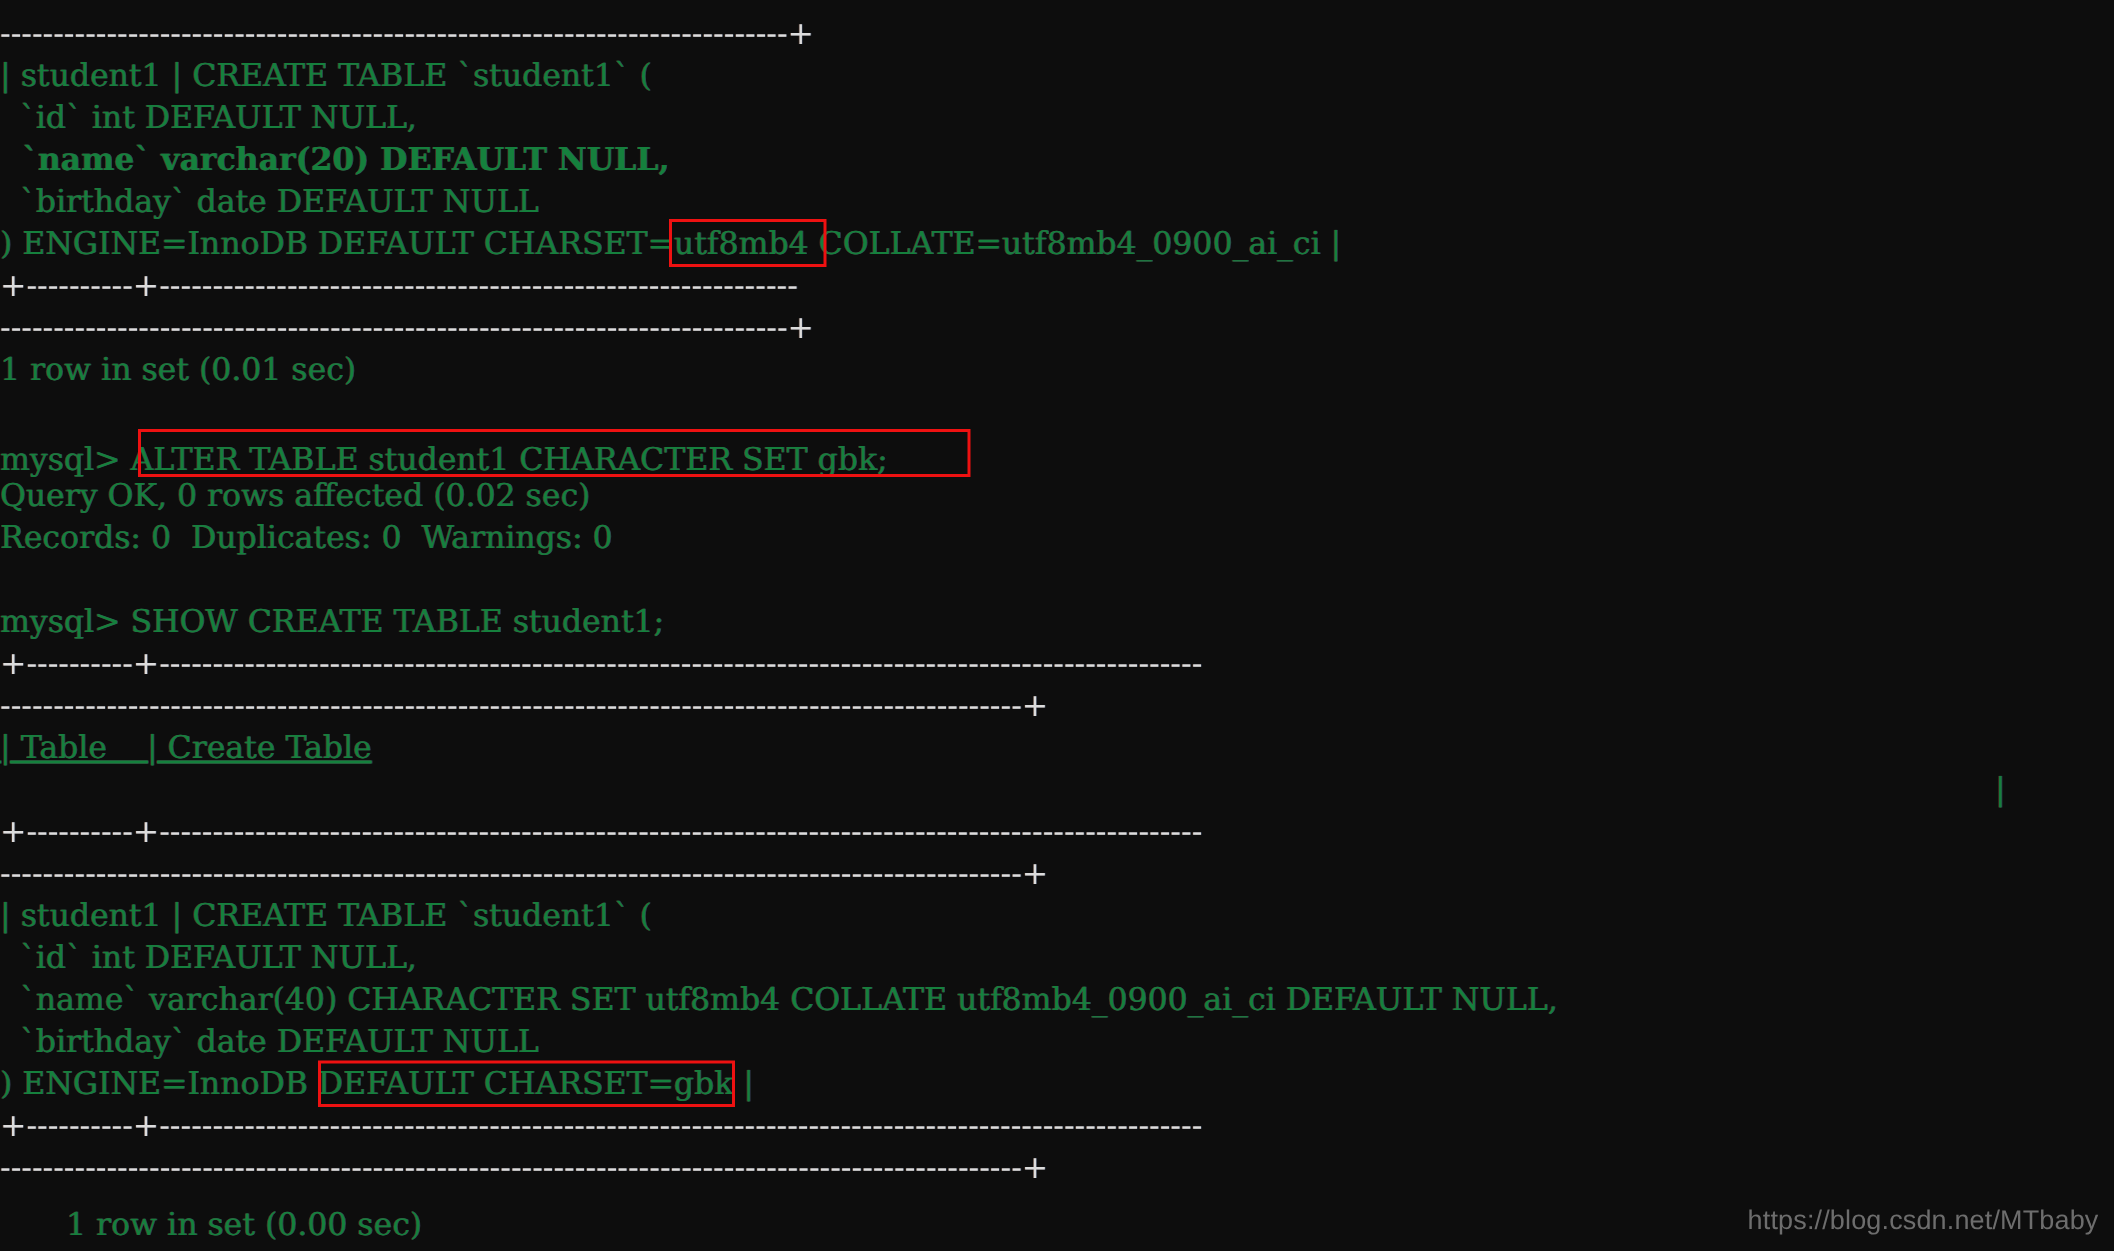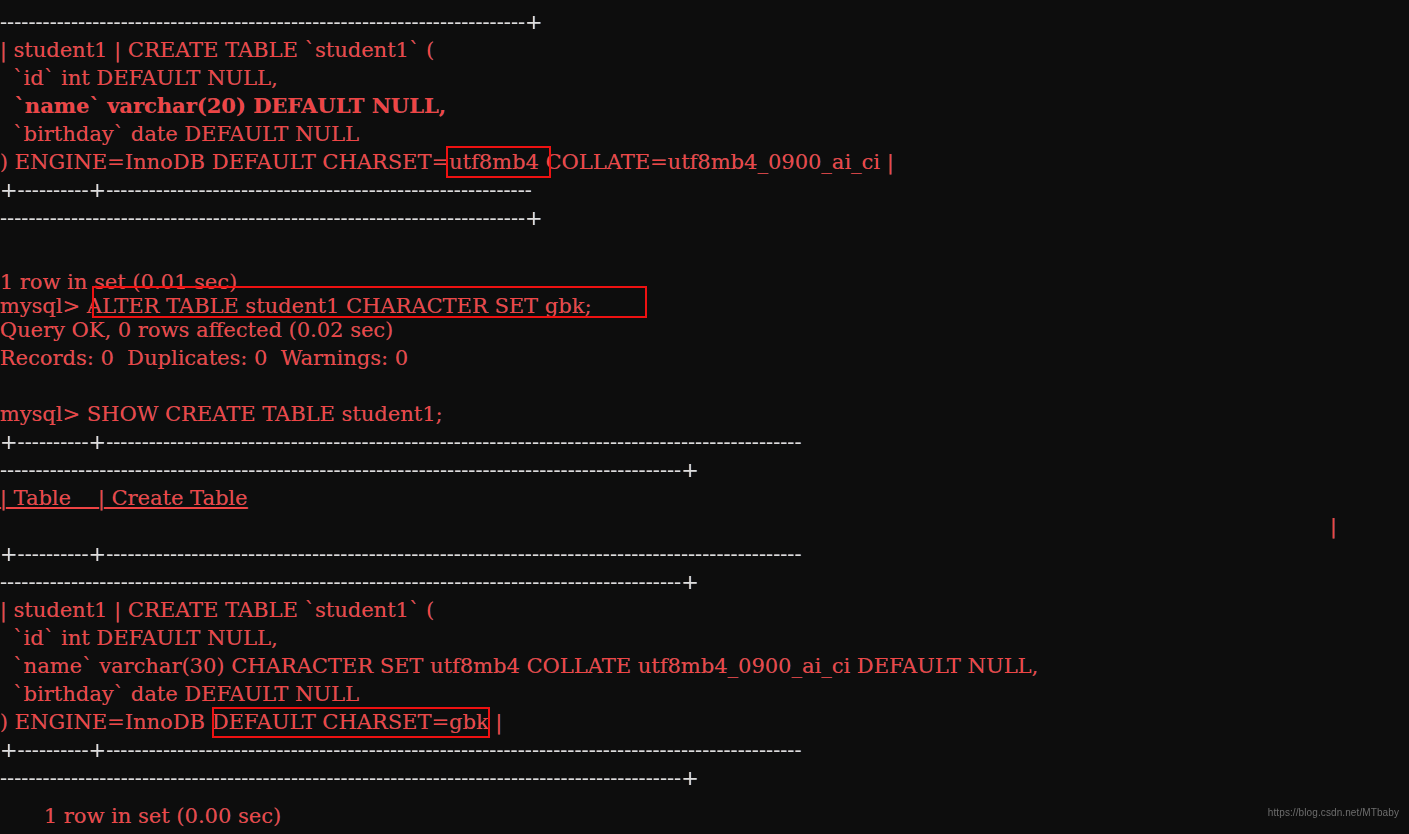--- a/index.html
+++ b/index.html
@@ -26,21 +26,21 @@
     width: 1409px;
     padding: 0;
     margin: 0;
   }
   .line {
     position: absolute;
     left: 0;
     height: 28px;
     white-space: pre;
     letter-spacing: 0;
-    color: #ef4444;
+    color: #15803d;
     font-family: "DejaVu Serif", "Liberation Serif", serif;
     font-size: 21px;
     line-height: 28px;
     text-shadow: 0.5px 0 0 rgba(120,150,200,0.35), -0.5px 0 0 rgba(200,130,90,0.30);
   }
   .rule {
     color: #dcdcdc;
   }
   
   .redbox {
@@ -48,57 +48,57 @@
     border: 2px solid #ee1111;
     box-sizing: border-box;
     pointer-events: none;
     background: transparent;
   }
   #watermark {
     position: absolute;
     right: 10px;
     bottom: 7px;
     font-family: "Liberation Sans", "DejaVu Sans", sans-serif;
-    font-size: 10px;
+    font-size: 18px;
     color: #6d6d6d;
     letter-spacing: 0.1px;
     white-space: pre;
   }
 </style>
 </head>
 <body>
 
 <div id="terminal">
 
   <div id="screen">
       <div class="line rule" style="top: 8px; left: 0px;">--------------------------------------------------------------------------+</div>
       <div class="line" style="top: 36px; left: 0px;">| student1 | CREATE TABLE `student1` (</div>
       <div class="line" style="top: 64px; left: 0px;">  `id` int DEFAULT NULL,</div>
       <div class="line" style="top: 92px; left: 0px; font-weight: bold;">  `name` varchar(20) DEFAULT NULL,</div>
       <div class="line" style="top: 120px; left: 0px;">  `birthday` date DEFAULT NULL</div>
       <div class="line" style="top: 148px; left: 0px;">) ENGINE=InnoDB DEFAULT CHARSET=utf8mb4 COLLATE=utf8mb4_0900_ai_ci |</div>
       <div class="line rule" style="top: 176px; left: 0px;">+----------+------------------------------------------------------------</div>
       <div class="line rule" style="top: 204px; left: 0px;">--------------------------------------------------------------------------+</div>
-      <div class="line" style="top: 232px; left: 0px; margin-top: 36px;">1 row in set (0.01 sec)</div>
+      <div class="line" style="top: 232px; left: 0px;">1 row in set (0.01 sec)</div>
       <div class="line" style="top: 260px; left: 0px;"></div>
       <div class="line" style="top: 292px; left: 0px;">mysql&gt; ALTER TABLE student1 CHARACTER SET gbk;</div>
       <div class="line" style="top: 316px; left: 0px;">Query OK, 0 rows affected (0.02 sec)</div>
       <div class="line" style="top: 344px; left: 0px;">Records: 0  Duplicates: 0  Warnings: 0</div>
       <div class="line" style="top: 372px; left: 0px;"></div>
       <div class="line" style="top: 400px; left: 0px;">mysql&gt; SHOW CREATE TABLE student1;</div>
       <div class="line rule" style="top: 428px; left: 0px;">+----------+--------------------------------------------------------------------------------------------------</div>
       <div class="line rule" style="top: 456px; left: 0px;">------------------------------------------------------------------------------------------------+</div>
       <div class="line" style="top: 484px; left: 0px; text-decoration: underline;">| Table    | Create Table</div>
       <div class="line" style="top: 512px; left: 0px;"></div>
       <div class="line" style="top: 512px; left: 1330px;">|</div>
       <div class="line rule" style="top: 540px; left: 0px;">+----------+--------------------------------------------------------------------------------------------------</div>
       <div class="line rule" style="top: 568px; left: 0px;">------------------------------------------------------------------------------------------------+</div>
       <div class="line" style="top: 596px; left: 0px;">| student1 | CREATE TABLE `student1` (</div>
       <div class="line" style="top: 624px; left: 0px;">  `id` int DEFAULT NULL,</div>
-      <div class="line" style="top: 652px; left: 0px;">  `name` varchar(30) CHARACTER SET utf8mb4 COLLATE utf8mb4_0900_ai_ci DEFAULT NULL,</div>
+      <div class="line" style="top: 652px; left: 0px;">  `name` varchar(40) CHARACTER SET utf8mb4 COLLATE utf8mb4_0900_ai_ci DEFAULT NULL,</div>
       <div class="line" style="top: 680px; left: 0px;">  `birthday` date DEFAULT NULL</div>
       <div class="line" style="top: 708px; left: 0px;">) ENGINE=InnoDB DEFAULT CHARSET=gbk |</div>
       <div class="line rule" style="top: 736px; left: 0px;">+----------+--------------------------------------------------------------------------------------------------</div>
       <div class="line rule" style="top: 764px; left: 0px;">------------------------------------------------------------------------------------------------+</div>
       <div class="line" style="top: 802px; left: 0px; padding-left: 44px;">1 row in set (0.00 sec)</div>
     </div>
 
   <div id="boxes">
       <div class="redbox" title="utf8mb4" style="left: 446px; top: 146px; width: 105px; height: 32px; border-color: rgb(238, 17, 17);"></div>
       <div class="redbox" title="ALTER TABLE student1 CHARACTER SET gbk;" style="left: 92px; top: 286px; width: 555px; height: 32px; border-color: rgb(238, 17, 17);"></div>

